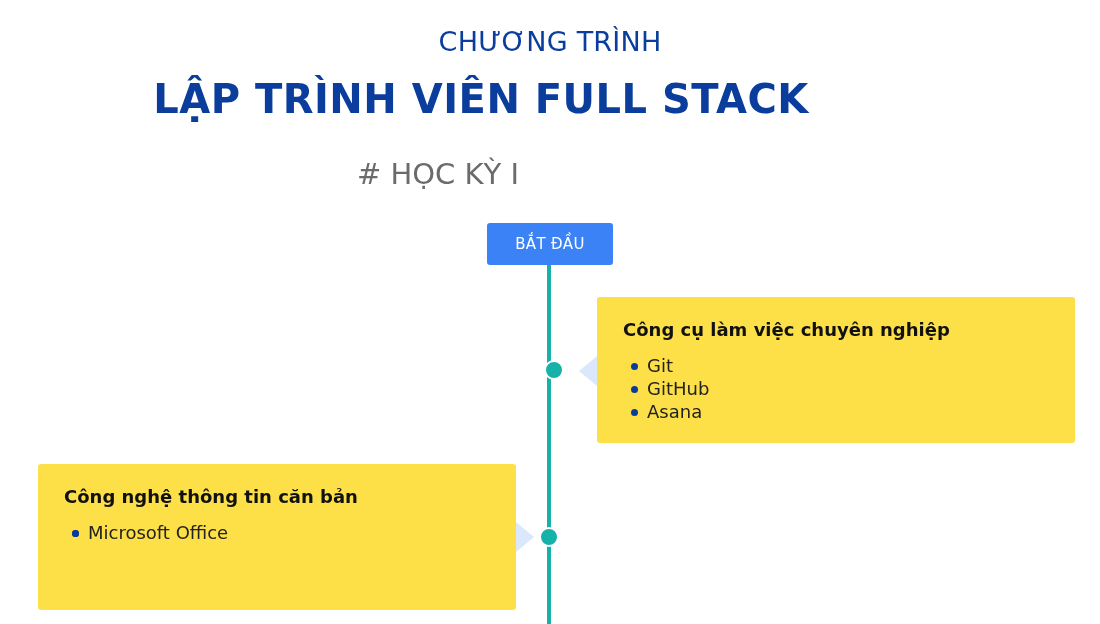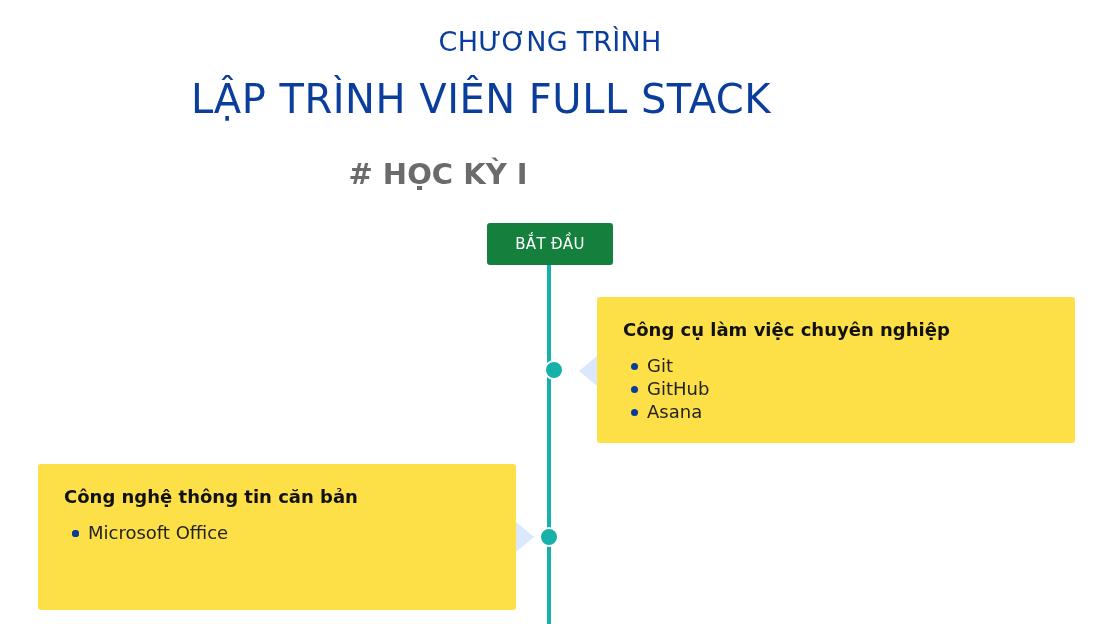--- a/index.html
+++ b/index.html
@@ -8,31 +8,31 @@
     background: #ffffff;
     font-family: "DejaVu Sans", "Liberation Sans", sans-serif;
   }
   .title-1 {
     position: absolute; left: 0; width: 1100px; top: 26px;
     text-align: center; font-weight: normal; font-size: 27px;
     color: #0a3d9c; letter-spacing: 0.2px;
   }
   .title-2 {
     position: absolute; left: 0; width: 962px; top: 76px;
-    text-align: center; font-weight: normal; font-size: 40px;
+    text-align: center; font-weight: bold; font-size: 40px;
     color: #0a3d9c; letter-spacing: 0.5px;
   }
   .semester {
     position: absolute; left: 0; width: 876px; top: 157px;
-    text-align: center; font-weight: bold; font-size: 29px;
+    text-align: center; font-weight: normal; font-size: 29px;
     color: #6b6b6b;
   }
   .start-btn {
     position: absolute; left: 487px; top: 223px; width: 126px; height: 42px;
-    background: #15803d; color: #ffffff; border-radius: 3px;
+    background: #3b82f6; color: #ffffff; border-radius: 3px;
     display: flex; align-items: center; justify-content: center;
     font-size: 15px; font-weight: 500; letter-spacing: 0.3px;
   }
   .timeline-line {
     position: absolute; left: 547px; top: 265px; width: 4px; height: 359px;
     background: #16b1a8;
   }
   .dot {
     position: absolute; width: 16px; height: 16px; border-radius: 50%;
     background: #16b1a8; border: 2px solid #ffffff;

